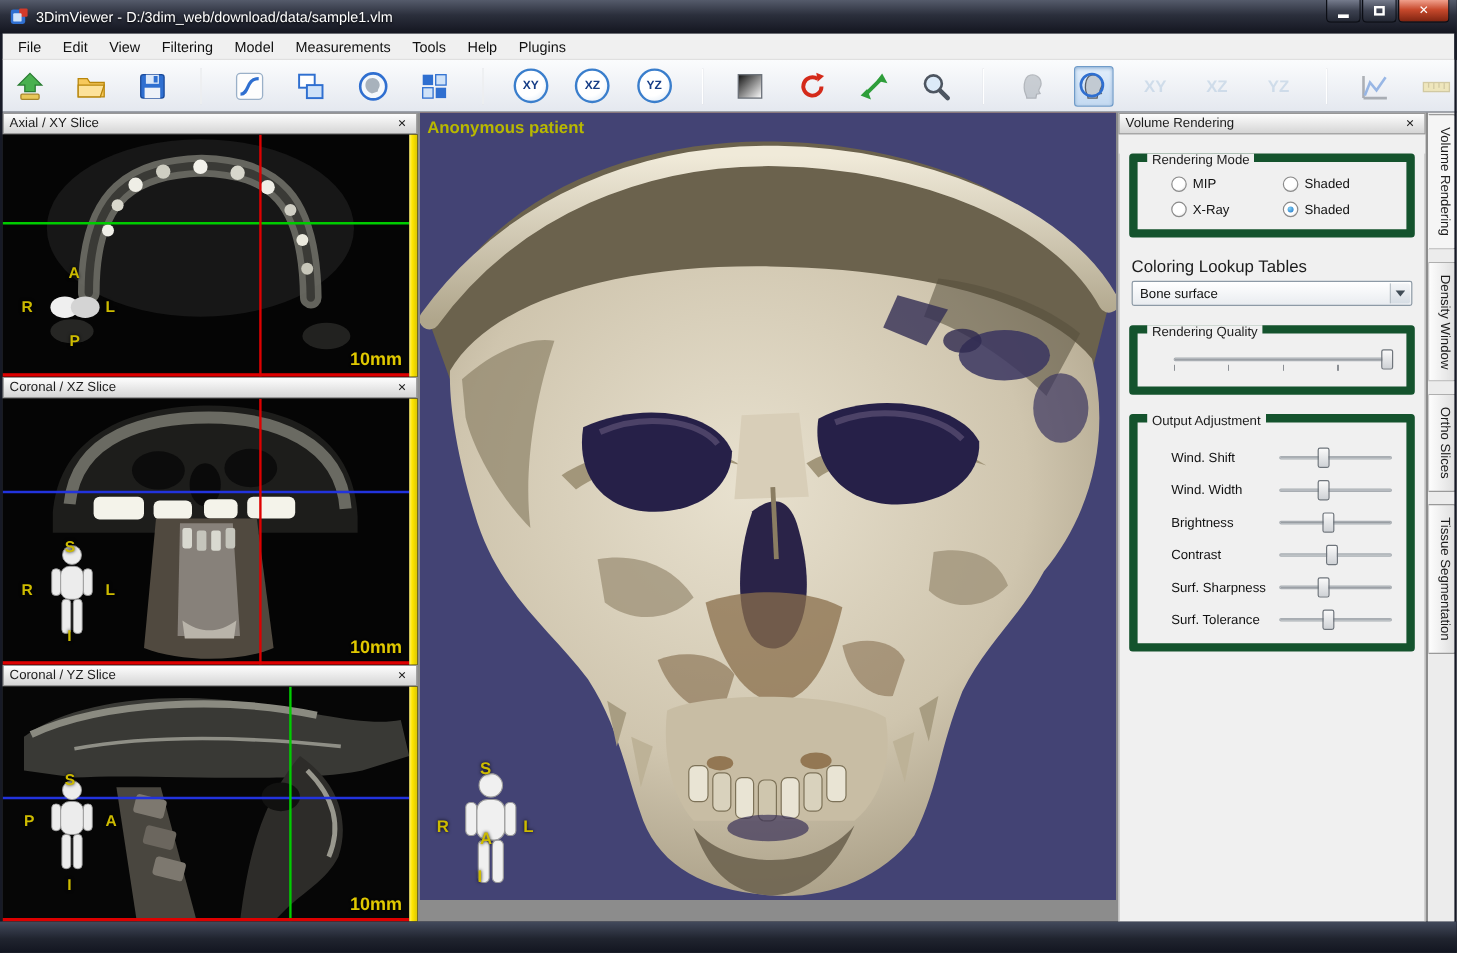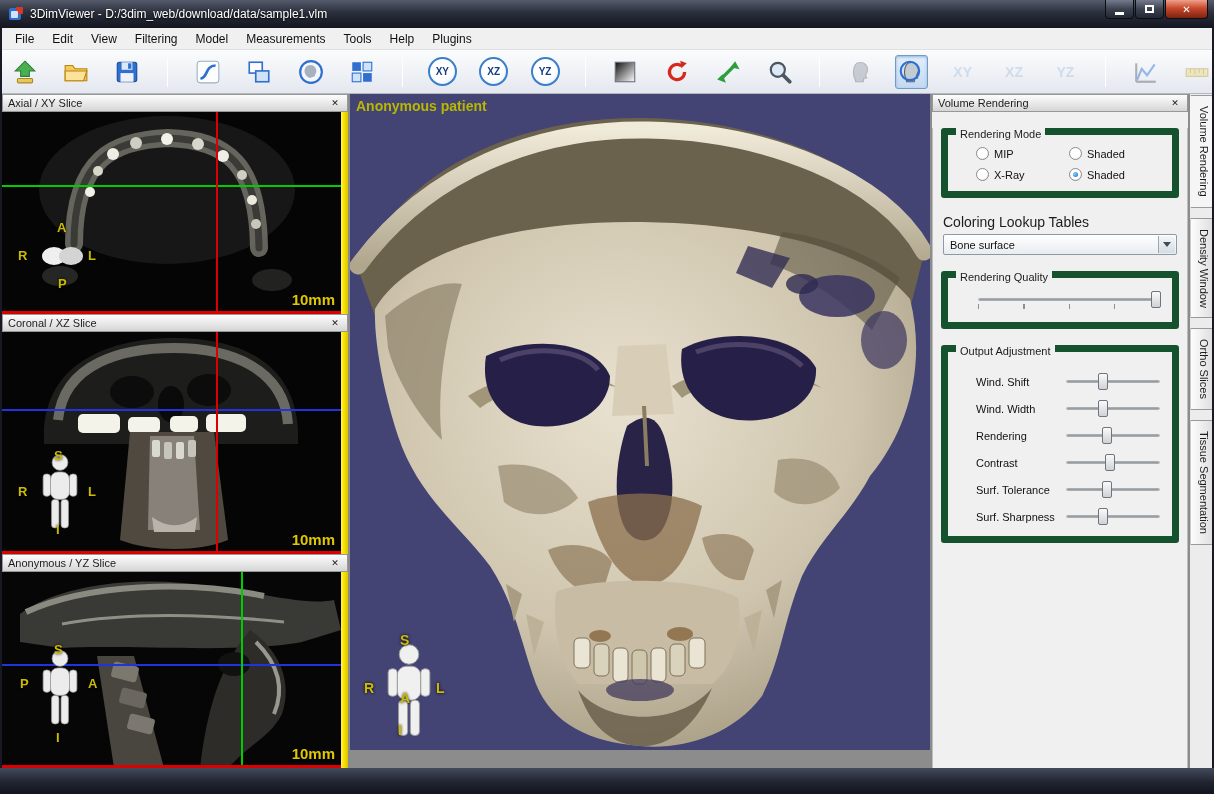--- a/index.html
+++ b/index.html
@@ -358,21 +358,21 @@
       <span class="orient-letter" style="left:52px; top:116px;">S</span>
       <span class="orient-letter" style="left:16px; top:152px;">R</span>
       <span class="orient-letter" style="left:86px; top:152px;">L</span>
       <span class="orient-letter" style="left:54px; top:190px;">I</span>
       <span class="scale-label">10mm</span>
       <div class="scale-line"></div>
       <div class="yellow-strip"></div>
     </div>
 
     <div class="panel-header">
-      <span>Anonymous / YZ Slice</span>
+      <span>Coronal / YZ Slice</span>
       <span class="panel-close">✕</span>
     </div>
     <div class="slice-view" style="height:196px;">
       <svg class="slice-img" width="339" height="196" viewBox="0 0 339 196">
         <rect width="339" height="196" fill="#060606"></rect>
         <path d="M18 42 C60 10 145 4 205 14 C255 20 302 34 332 28 L339 58 L300 70 C240 82 120 72 60 76 L18 70 Z" fill="#393935"></path>
         <path d="M24 40 C85 12 185 8 262 24" stroke="#8a8a80" stroke-width="6" fill="none"></path>
         <path d="M60 52 C125 40 205 42 282 50" stroke="#b4b3aa" stroke-width="3" fill="none" opacity="0.7"></path>
         <path d="M95 84 L132 84 L162 196 L112 196 Z" fill="#49463f"></path>
         <rect x="110" y="92" width="26" height="16" rx="3" fill="#7d786f" transform="rotate(14 123 100)"></rect>
@@ -550,45 +550,45 @@
           </div>
         </div>
         <div class="slider-row">
           <span class="s-label">Wind. Width</span>
           <div class="slider">
             <div class="track"></div>
             <div class="thumb" style="left: 40%;"></div>
           </div>
         </div>
         <div class="slider-row">
-          <span class="s-label">Rendering</span>
+          <span class="s-label">Brightness</span>
           <div class="slider">
             <div class="track"></div>
             <div class="thumb" style="left: 44%;"></div>
           </div>
         </div>
         <div class="slider-row">
           <span class="s-label">Contrast</span>
           <div class="slider">
             <div class="track"></div>
             <div class="thumb" style="left: 47%;"></div>
           </div>
         </div>
         <div class="slider-row">
+          <span class="s-label">Surf. Sharpness</span>
+          <div class="slider">
+            <div class="track"></div>
+            <div class="thumb" style="left: 40%;"></div>
+          </div>
+        </div>
+        <div class="slider-row">
           <span class="s-label">Surf. Tolerance</span>
           <div class="slider">
             <div class="track"></div>
             <div class="thumb" style="left: 44%;"></div>
-          </div>
-        </div>
-        <div class="slider-row">
-          <span class="s-label">Surf. Sharpness</span>
-          <div class="slider">
-            <div class="track"></div>
-            <div class="thumb" style="left: 40%;"></div>
           </div>
         </div>
       </div>
 
 
     </div>
   </div>
 
   <div class="side-tabs">
     <div class="side-tab active">Volume Rendering</div>

